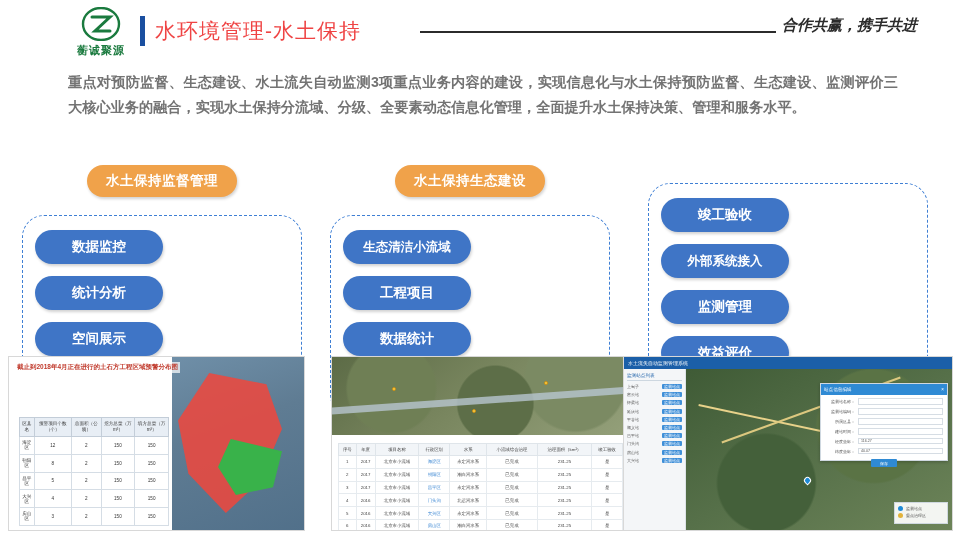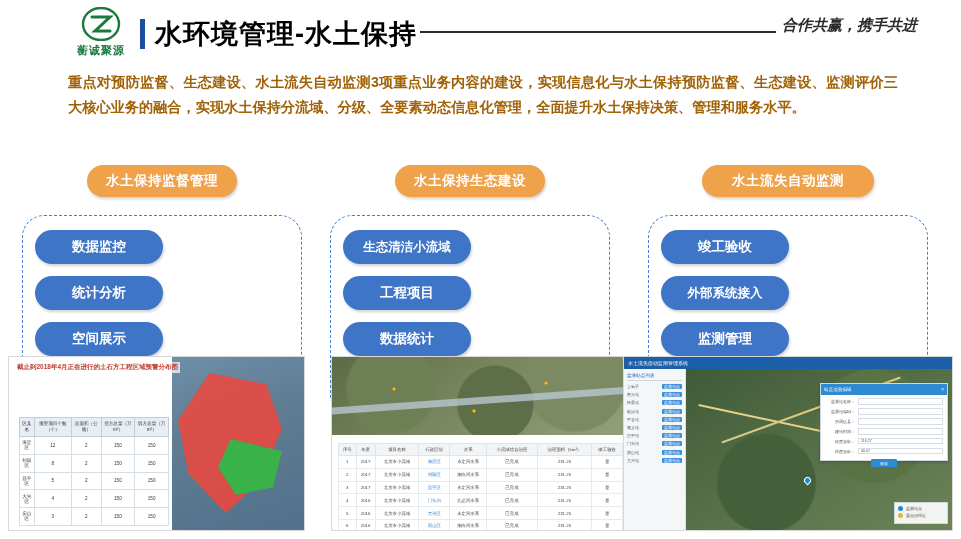--- a/index.html
+++ b/index.html
@@ -40,23 +40,23 @@
     position: absolute;
     left: 140px; top: 16px;
     display: flex; align-items: center;
   }
   .title-accent {
     width: 5px; height: 30px;
     background: #1a4fa0;
     margin-right: 10px;
   }
   .page-title {
-    font-size: 27px;
-    font-weight: bold;
-    color: #000000;
+    font-size: 21px;
+    font-weight: normal;
+    color: #ef4444;
     letter-spacing: 1px;
     white-space: nowrap;
   }
   .header-rule {
     position: absolute;
     left: 420px; top: 31px;
     width: 500px; height: 2px;
     background: #2b2b2b;
   }
   .header-slogan {
@@ -72,21 +72,21 @@
     z-index: 2;
   }
 
   
   .intro {
     position: absolute;
     left: 68px; top: 70px;
     width: 830px;
     font-size: 14.2px;
     line-height: 25px;
-    color: #a16207;
+    color: #737373;
     font-weight: bold;
     text-align: justify;
   }
 
   
   .columns {
     position: absolute;
     left: 0; top: 165px;
     width: 961px; height: 170px;
   }
@@ -409,21 +409,20 @@
     <div class="pill-head">水土保持监督管理</div>
     <div class="dash-box">
       <div class="item">数据监控</div>
       <div class="item">统计分析</div>
       <div class="item">空间展示</div>
       <div class="item small-text">原有系统接入</div>
     </div>
   </div>
 
   <div class="col col-3">
-    <div class="pill-head wide">水土流失自动监测</div>
     <div class="dash-box">
       <div class="item">竣工验收</div>
       <div class="item small-text">外部系统接入</div>
       <div class="item">监测管理</div>
       <div class="item">效益评价</div>
     </div>
   </div>
 </div>
 
 <div class="shots">

